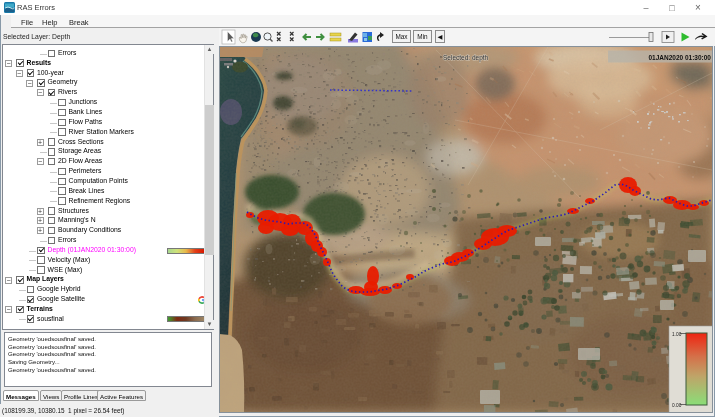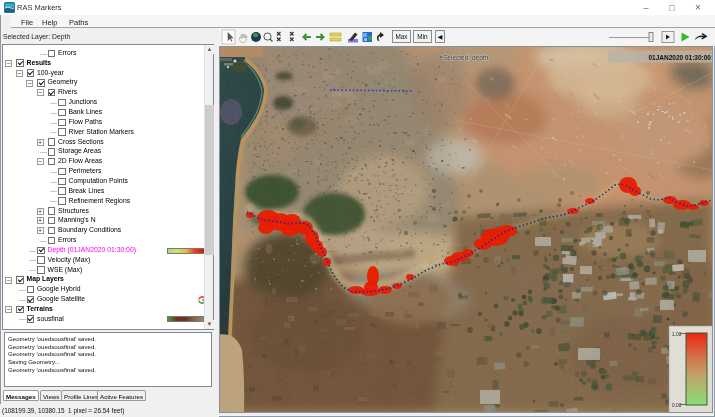--- a/index.html
+++ b/index.html
@@ -41,27 +41,27 @@
 </style></head>
 <body>
 <div id="win"></div>
 <div id="titlebar">
  <svg class="abs" style="left:4px;top:2px" width="11" height="11" viewBox="0 0 11 11">
    <rect width="11" height="11" rx="1.5" fill="#1879a8"></rect>
    <rect x="1" y="1.5" width="9" height="4" fill="#3fa9c8"></rect>
    <rect x="1" y="6" width="9" height="4" fill="#1b5f8a"></rect>
    <path d="M1,6 Q4,4 7,6 T10,5.5" stroke="#bfe8f0" stroke-width="1" fill="none"></path>
  </svg>
- <div id="title">RAS Markers</div>
+ <div id="title">RAS Errors</div>
  <div id="winctl" style="top:2px"><span>–</span><span>□</span><span style="font-size:10px">×</span></div>
 </div>
 <div id="menubar">
  <div class="menu" style="left:10px">File</div>
  <div class="menu" style="left:31px">Help</div>
- <div class="menu" style="left:58px">Paths</div>
+ <div class="menu" style="left:58px">Break</div>
 </div>
 <div id="selLayer">Selected Layer: Depth</div>
 
 <div id="toolbar">
  <svg class="abs" style="left:0;top:0" width="496" height="18" viewBox="219 28 496 18">
   <rect x="222" y="30" width="13" height="14" fill="#fff" stroke="#b0b0b0" stroke-width="0.7"></rect>
   <path d="M227.5,31.5 L227.5,41.5 L230,39 L231.3,42 L232.6,41.4 L231.3,38.6 L234,38.4 Z" fill="#5a5a5a" stroke="#fff" stroke-width="0.4"></path>
   <path d="M241,42 c-1.5-1.5-2-3-1.5-4.5 l1,-0.3 0.6,1.5 0,-4 1,0 0.2,3 0.6,-3.6 1,0.1 0,3.6 0.8,-3 1,0.2 -0.3,3.2 0.8,-2 1,0.4 -1.2,4.5 c-0.5,1.5-3.5,2.4-5,0.9 z" fill="#f8f4ec" stroke="#8a8374" stroke-width="0.5"></path>
   <circle cx="256" cy="37" r="5" fill="#1a3a52"></circle>
   <path d="M253,34 q3,-2 5,0 q1,2 -1,3 q-3,1 -4,-1 z" fill="#3d8a4a"></path>

